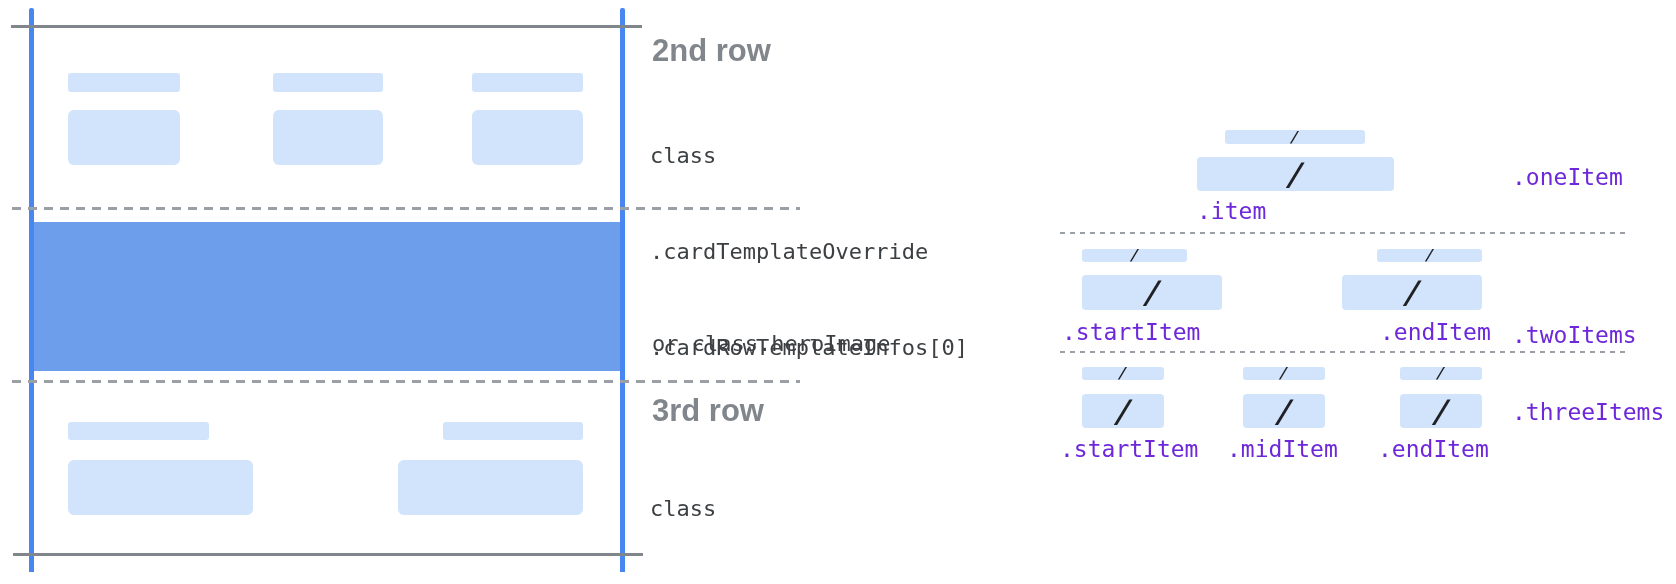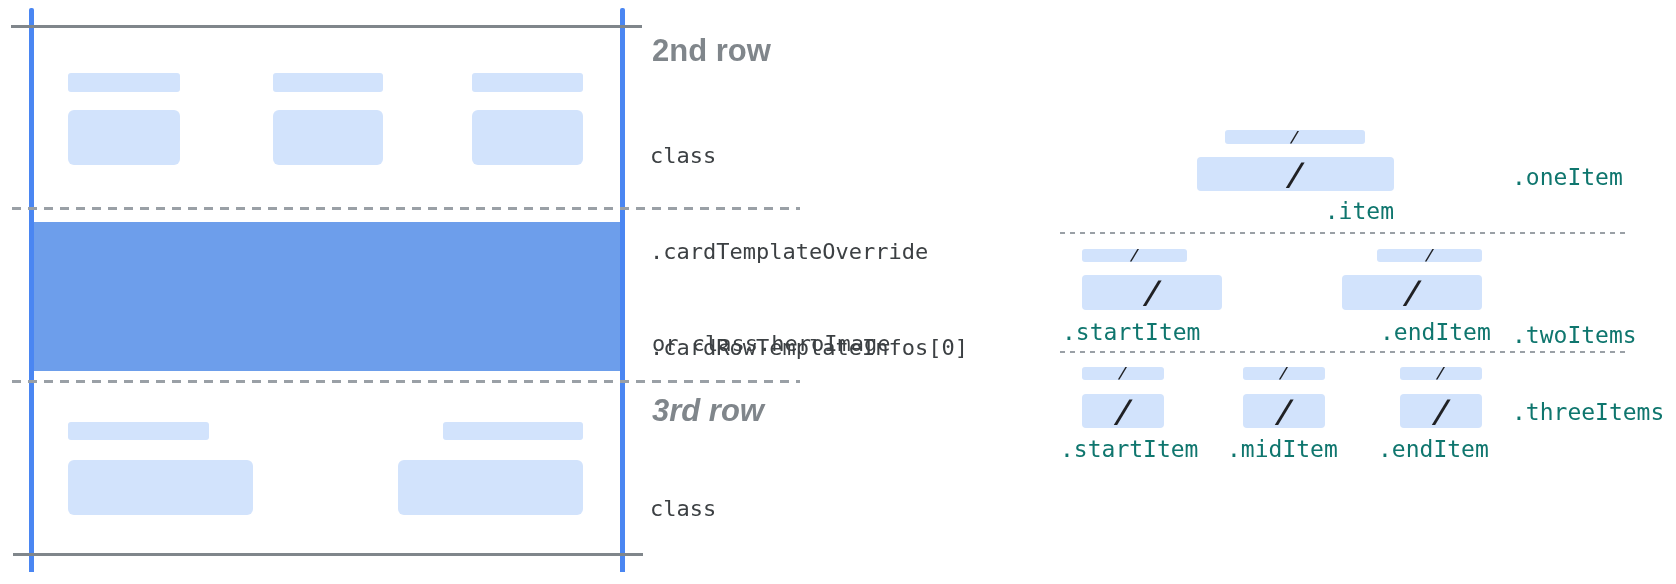--- a/index.html
+++ b/index.html
@@ -14,27 +14,27 @@
   .dashL{height:3px;background:repeating-linear-gradient(90deg,#9aa0a6 0 9px,transparent 9px 16px);}
   .dashR{height:2px;background:repeating-linear-gradient(90deg,#9aa0a6 0 5px,transparent 5px 10px);}
   
   .blk{background:#d2e3fc;}
   .r3{border-radius:3px;} .r4{border-radius:4px;} .r6{border-radius:6px;}
   .hero{background:#6d9eeb;}
   
   .heading{font-size:31px;font-weight:bold;color:#80868b;letter-spacing:0px;white-space:nowrap;}
   .code{font-family:"DejaVu Sans Mono", monospace;font-size:22px;color:#3c4043;line-height:32px;white-space:pre;}
   .codeB{line-height:30px;}
-  .rlabel{font-family:"DejaVu Sans Mono", monospace;font-size:23px;color:#0f766e;white-space:nowrap;}
+  .rlabel{font-family:"DejaVu Sans Mono", monospace;font-size:23px;color:#6d28d9;white-space:nowrap;}
   
   .bar{display:flex;align-items:center;justify-content:center;background:#d2e3fc;}
   .slash{font-family:"DejaVu Sans Mono", monospace;font-weight:bold;color:#202124;transform:skewX(-8deg);}
   .slash-sm{font-size:15px;line-height:1;}
   .slash-lg{font-size:31px;line-height:1;}
-  .center{text-align:right;}
+  .center{text-align:left;}
 </style>
 </head>
 <body>
 
 <div id="canvas">
 
   <div class="abs vguide" style="left:29px;top:8px;height:570px;"></div>
   <div class="abs vguide" style="left:620px;top:8px;height:576px;"></div>
   <div class="abs hline" style="left:11px;top:25px;width:631px;"></div>
   <div class="abs hline" style="left:13px;top:553px;width:630px;"></div>
@@ -58,21 +58,21 @@
   <div class="abs code" style="left:650px;top:76px;">
     <div>class</div>
     <div>.cardTemplateOverride</div>
     <div>.cardRowTemplateInfos[0]</div>
   </div>
 
   <div class="abs code" style="left:652px;top:264px;">
     <div>or class.heroImage</div>
   </div>
 
-  <div class="abs heading" style="left:652px;top:393px;font-style:italic;">3rd row</div>
+  <div class="abs heading" style="left:652px;top:393px;">3rd row</div>
   <div class="abs code codeB" style="left:650px;top:434px;">
     <div>class</div>
     
     
     
   </div>
 
   <div class="abs bar r3" style="left:1225px;top:130px;width:140px;height:14px;">
     <span class="slash slash-sm">/</span>
   </div>

